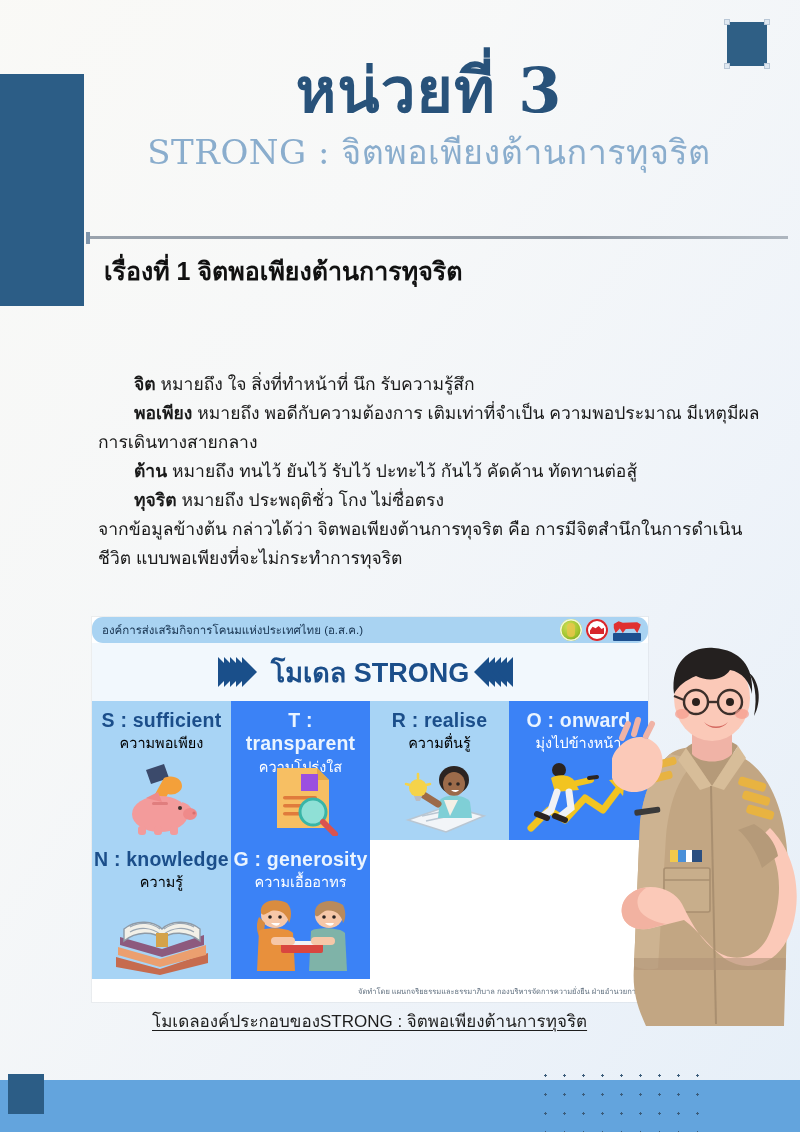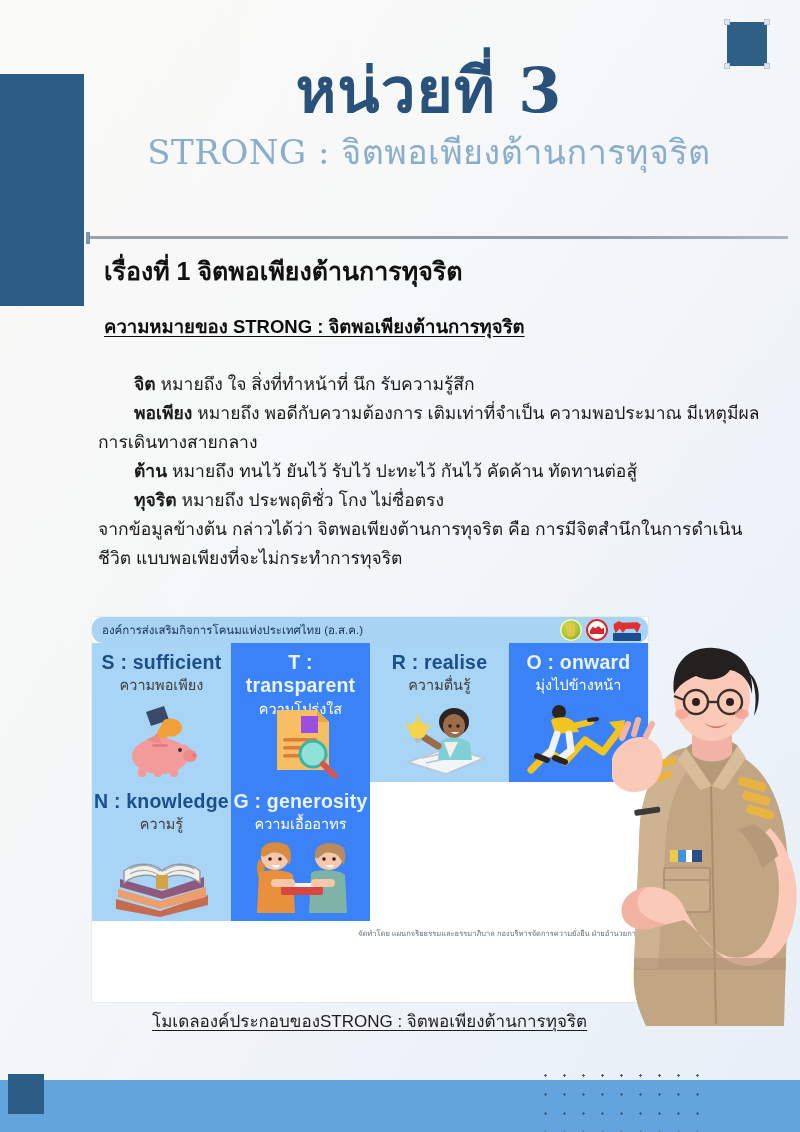--- a/index.html
+++ b/index.html
@@ -261,21 +261,21 @@
     line-height: 1.2;
     font-weight: 600;
     letter-spacing: .2px;
   }
   .cell-th {
     font-size: 14.5px;
     line-height: 1.4;
     margin-top: 1px;
   }
   .cell.light .cell-en { color: #1b4e8a; }
-  .cell.light .cell-th { color: #404040; }
+  .cell.light .cell-th { color: #000000; }
   .cell.dark  .cell-en { color: #eaf4ff; }
   .cell.dark  .cell-th { color: #ffffff; }
   .cell-art {
     position: absolute;
     left: 0; right: 0; bottom: 4px;
     height: 78px;
     display: flex;
     align-items: flex-end;
     justify-content: center;
   }
@@ -333,21 +333,20 @@
   <div class="decor-dots"></div>
 
   <div class="title-block layer">
     <h1 class="unit-title">หน่วยที่ 3</h1>
     <div class="unit-subtitle">STRONG : จิตพอเพียงต้านการทุจริต</div>
   </div>
   <div class="title-rule"></div>
   <div class="title-rule-marker"></div>
 
   <div class="section-heading">เรื่องที่ 1 จิตพอเพียงต้านการทุจริต</div>
-  <div class="definition-heading">ความหมายของ STRONG : จิตพอเพียงต้านการทุจริต</div>
 
   <div class="body-text" id="body-text">
       <p class="indent"><b>จิต</b> หมายถึง ใจ สิ่งที่ทำหน้าที่ นึก รับความรู้สึก</p>
       <p class="indent"><b>พอเพียง</b> หมายถึง พอดีกับความต้องการ เติมเท่าที่จำเป็น ความพอประมาณ มีเหตุมีผล การเดินทางสายกลาง</p>
       <p class="indent"><b>ต้าน</b> หมายถึง ทนไว้ ยันไว้ รับไว้ ปะทะไว้ กันไว้ คัดค้าน ทัดทานต่อสู้</p>
       <p class="indent"><b>ทุจริต</b> หมายถึง ประพฤติชั่ว โกง ไม่ซื่อตรง</p>
       <p>จากข้อมูลข้างต้น กล่าวได้ว่า จิตพอเพียงต้านการทุจริต คือ การมีจิตสำนึกในการดำเนินชีวิต แบบพอเพียงที่จะไม่กระทำการทุจริต</p>
     </div>
 
   <div class="infographic">
@@ -357,20 +356,37 @@
       <div class="ig-logos">
         <div class="logo logo-green"></div>
         <div class="logo logo-red"></div>
         <div class="logo logo-cow">
           <span class="cow"></span>
             <span class="band"></span>
         </div>
       </div>
     </div>
 
+    <div class="ig-title-row">
+      <div class="chev-group">
+        <span class="chev chev-r"></span>
+        <span class="chev chev-r"></span>
+        <span class="chev chev-r"></span>
+        <span class="chev chev-r"></span>
+        <span class="chev chev-r"></span>
+      </div>
+      <div class="ig-title">โมเดล STRONG</div>
+      <div class="chev-group">
+        <span class="chev chev-l"></span>
+        <span class="chev chev-l"></span>
+        <span class="chev chev-l"></span>
+        <span class="chev chev-l"></span>
+        <span class="chev chev-l"></span>
+      </div>
+    </div>
 
     <div class="ig-grid" id="ig-grid">
         <div class="cell light">
           <div class="cell-en">S : sufficient</div>
           <div class="cell-th">ความพอเพียง</div>
           <div class="cell-art art">
             <svg width="92" height="74" viewBox="0 0 92 74">
       <path d="M30 8 L48 2 L53 16 L35 22 Z" fill="#3b4a6b"></path>
       <path d="M48 16 C56 12 66 16 66 24 C66 30 58 34 52 32 L46 42 L38 34 Z" fill="#f4a03a"></path>
       <ellipse cx="44" cy="52" rx="28" ry="18" fill="#f39b9b"></ellipse>

